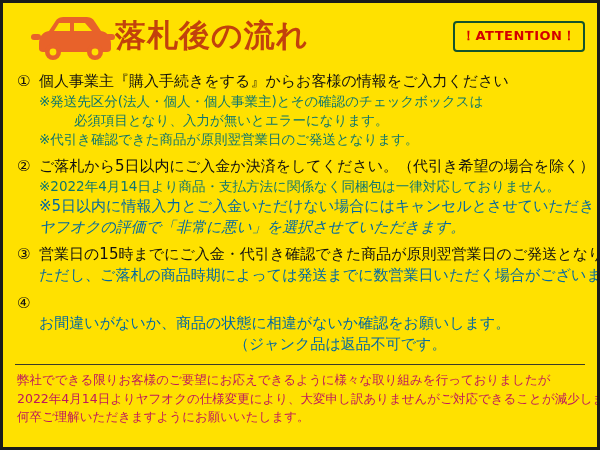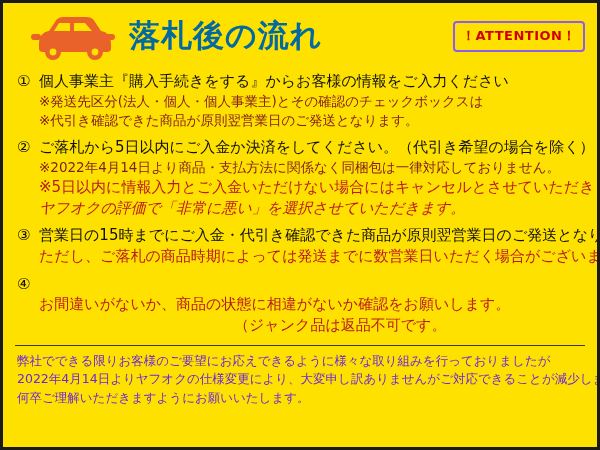--- a/index.html
+++ b/index.html
@@ -32,32 +32,31 @@
   }
   .car-icon {
     width: 86px;
     height: 50px;
     flex: 0 0 auto;
     margin-left: 16px;
     margin-top: 2px;
   }
   .header-title {
     flex: 0 0 auto;
-    margin-left: 14px;
     font-size: 31px;
     font-weight: bold;
     letter-spacing: 1px;
-    color: #0369a1;
+    color: #c2410c;
     white-space: nowrap;
   }
   .attention {
     position: absolute;
     right: 12px;
     top: 18px;
-    border: 2px solid #8b5cf6;
+    border: 2px solid #14532d;
     border-radius: 4px;
     color: #d30000;
     font-size: 13px;
     font-weight: bold;
     padding: 4px 7px 5px 7px;
     letter-spacing: 0.5px;
     white-space: nowrap;
     background: #ffe100;
   }
 
@@ -85,46 +84,46 @@
     color: #111111;
   }
   .indent-1 {
     padding-left: 22px;
     font-style: italic;
   }
   .indent-2 {
     padding-left: 35px;
   }
   .red {
-    color: #7f1d1d;
+    color: #0f766e;
     font-size: 13.5px;
     line-height: 1.42;
     white-space: nowrap;
   }
   .red-blk {
     padding-left: 22px;
   }
   .sub-blk {
     padding-left: 22px;
     font-size: 15px;
-    color: #b91c1c;
+    color: #0369a1;
     line-height: 1.38;
     white-space: nowrap;
   }
 
   
   .rule {
     border: 0;
     border-top: 1px solid #3a3a2a;
     margin: 9px 12px 6px 12px;
   }
   .footer {
     padding: 0 14px;
     font-size: 12.5px;
-    color: #6d28d9;
+    color: #be185d;
     line-height: 1.5;
     white-space: nowrap;
   }
 </style>
 </head>
 <body>
 
 <div class="page">
 
   <div class="header">
@@ -145,20 +144,21 @@
 
   <div class="content">
 
     <div class="item">
       <div class="line">
         <span class="num">①</span>
         <span class="main-text">個人事業主『購入手続きをする』からお客様の情報をご入力ください</span>
       </div>
       <div class="red-blk">
         <div class="red">※発送先区分(法人・個人・個人事業主)とその確認のチェックボックスは</div>
+        <div class="red indent-2">必須項目となり、入力が無いとエラーになります。</div>
         <div class="red">※代引き確認できた商品が原則翌営業日のご発送となります。</div>
       </div>
     </div>
 
     <div class="item">
       <div class="line">
         <span class="num">②</span>
         <span class="main-text">ご落札から5日以内にご入金か決済をしてください。（代引き希望の場合を除く）</span>
       </div>
       <div class="red-blk">

